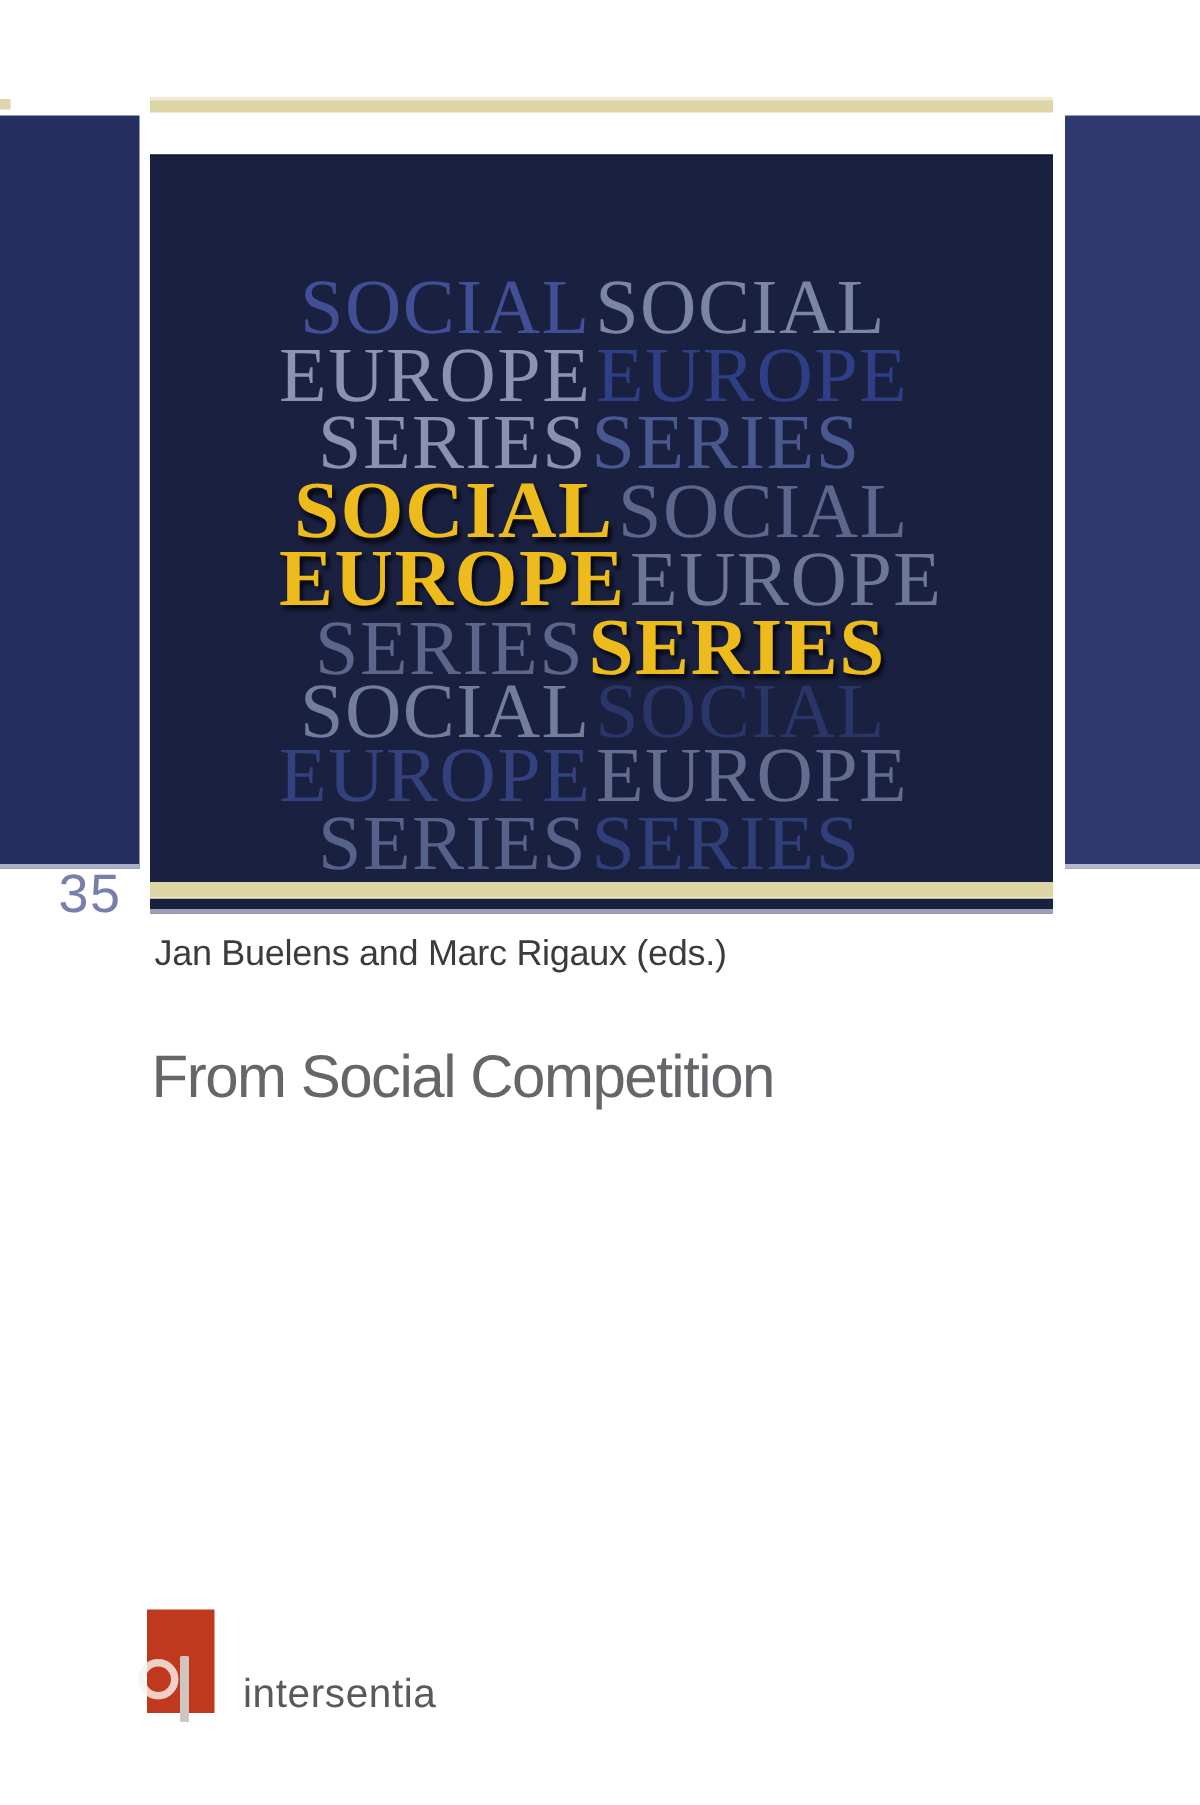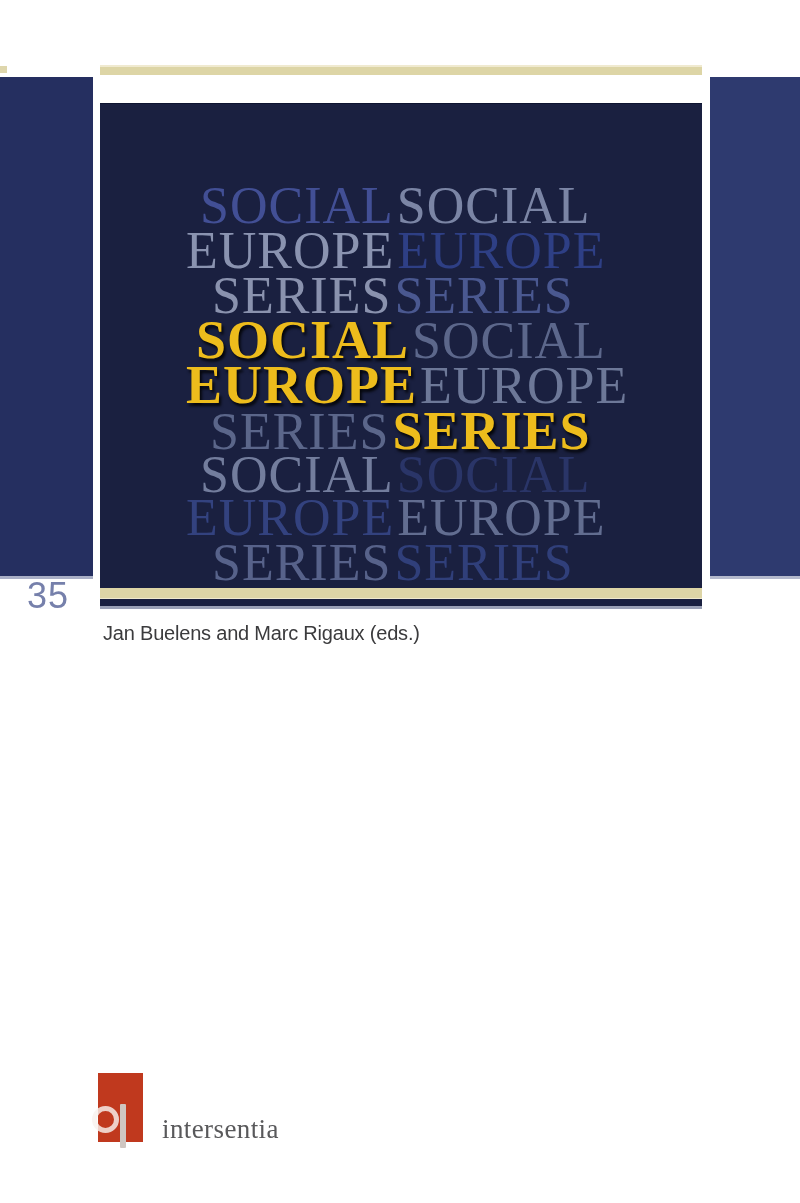--- a/index.html
+++ b/index.html
@@ -11,21 +11,21 @@
   .speck{position:absolute;left:0;top:66px;width:7px;height:7px;background:#ded6ac;}
 
   
   .bar-top{position:absolute;left:100px;top:65px;width:602px;height:8px;background:#ddd5a6;border-top:2px solid #f0ead0;}
   .bar-bottom{position:absolute;left:100px;top:588px;width:602px;height:10px;background:#ddd5a6;border-bottom:1px solid #efe9ce;}
 
   
   .col-left{position:absolute;left:0;top:77px;width:93px;height:499px;background:#252f60;border-bottom:3px solid #a9afc6;}
   .col-right{position:absolute;left:710px;top:77px;width:90px;height:499px;background:#2e3a6f;border-bottom:3px solid #b4b9cc;}
   .volume{
-    position:absolute;left:27px;top:498px;width:66px;text-align:left;
+    position:absolute;left:27px;top:498px;width:66px;text-align:center;
     font-size:36px;color:#7680ab;letter-spacing:1px;
   }
 
   
   .panel{
     position:absolute;left:100px;top:75px;width:602px;height:502px;background:#1a2040;
     border-top:1px solid #0e1430;border-bottom:3px solid #9aa0b5;overflow:hidden;margin-top:28px;
   }
   .series-row{
     position:absolute;white-space:nowrap;line-height:1;
@@ -40,34 +40,34 @@
   .r2{top:121px;left:86px}
   .r3{top:166px;left:112px}
   .r4{top:209px;left:96px}
   .r5{top:254px;left:86px}
   .r6{top:300px;left:110px}
   .r7{top:345px;left:100px}
   .r8{top:388px;left:86px}
   .r9{top:433px;left:112px}
 
   
-  .editors{position:absolute;left:103px;top:622px;font-size:20px;letter-spacing:-0.2px;color:#3b3b3d;}
+  .editors{position:absolute;left:103px;top:622px;font-size:24px;letter-spacing:-0.2px;color:#3b3b3d;}
   .title{
     position:absolute;left:101px;top:692px;
     font-size:40px;line-height:52px;letter-spacing:-1px;color:#656669;
   }
 
   
   .logo-square{position:absolute;left:98px;top:1073px;width:45px;height:69px;background:#c0391e;}
   .logo-ring{
     position:absolute;left:-6px;top:33px;width:17px;height:17px;
     border:5px solid rgba(248,242,238,0.82);border-radius:50%;
   }
   .logo-stem{position:absolute;left:22px;top:31px;width:6px;height:44px;background:#cfc6c1;border-radius:1px;}
-  .wordmark{position:absolute;left:162px;top:1114px;font-size:27px;letter-spacing:0.4px;color:#59595b;font-family:Liberation Serif, serif;}
+  .wordmark{position:absolute;left:162px;top:1114px;font-size:27px;letter-spacing:0.4px;color:#59595b;}
 </style>
 </head>
 <body>
 
 <div class="cover">
 
   <div class="speck"></div>
 
   <div class="bar-top"></div>
 
@@ -105,20 +105,21 @@
     <div class="series-row r9">
       <span class="w1" style="color: rgb(87, 98, 138);">SERIES</span><span class="w2" style="color: rgb(48, 63, 122);">SERIES</span>
     </div>
   </div>
 
   <div class="bar-bottom"></div>
 
   <div class="editors">Jan Buelens and Marc Rigaux (eds.)</div>
 
   <div class="title">
+    <div>From Social Competition</div>
   </div>
 
   <div class="logo-square">
     <div class="logo-ring"></div>
     <div class="logo-stem"></div>
   </div>
   <div class="wordmark">intersentia</div>
 
 </div>
 

